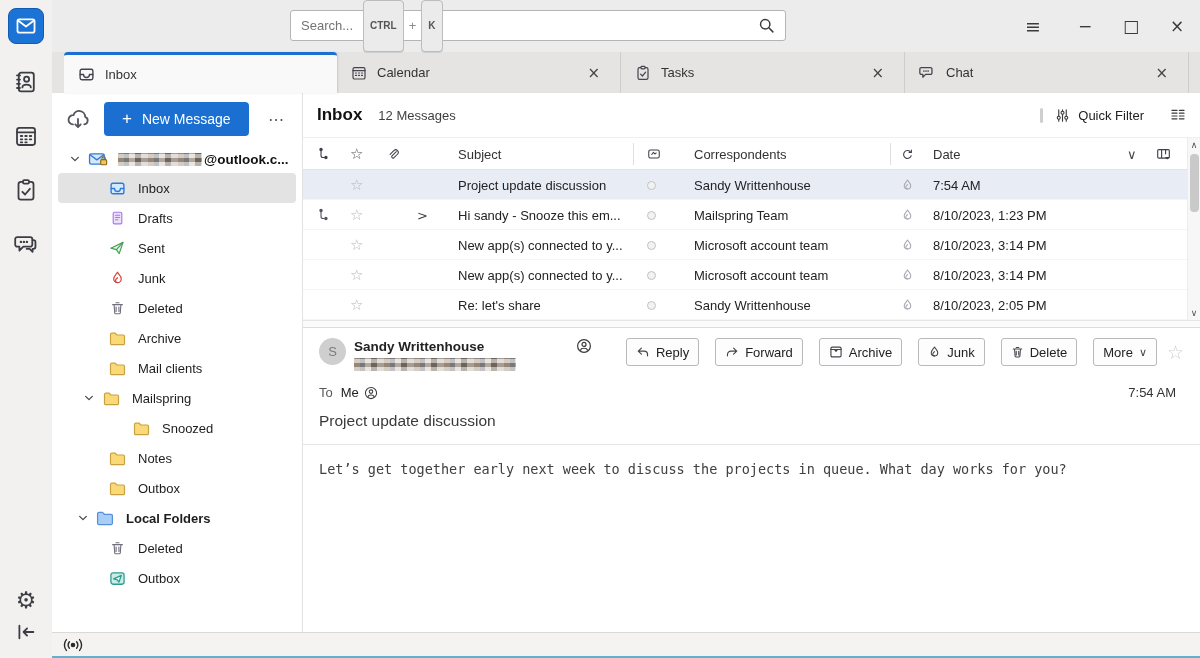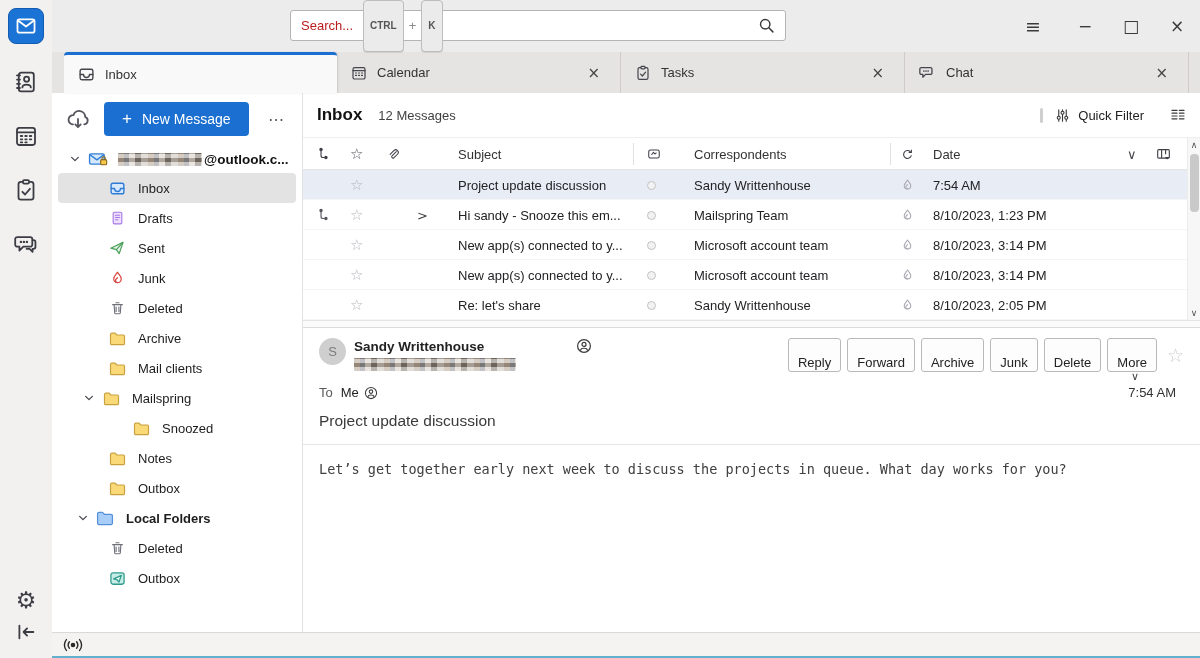--- a/index.html
+++ b/index.html
@@ -16,21 +16,21 @@
   .rail-spacer { flex:1; }
   .gear-glyph { font-family:"DejaVu Sans", sans-serif; font-size:23px; color:#3e3e46; line-height:1; }
 
   
   #right { flex:1; display:flex; flex-direction:column; min-width:0; }
 
   
   #topbar { height:52px; background:#ececec; position:relative; flex:none; }
   #searchbox { position:absolute; left:238px; top:10px; width:496px; height:31px; background:#fff;
                border:1px solid #b4b4b4; border-radius:3px; display:flex; align-items:center; padding:0 10px; cursor:text; }
-  #searchbox .ph { color:#b91c1c; margin-right:10px; }
+  #searchbox .ph { color:#737373; margin-right:10px; }
   .keycap { background:#ebebeb; border:1px solid #bdbdbd; border-radius:4px; font-size:10px; font-weight:bold;
             color:#555; padding:20px 6px; line-height:1; box-shadow:0 1px 0 #cfcfcf; }
   .plus { color:#8a8a8a; margin:0 5px; }
   #searchbox .mag { margin-left:auto; }
   #wincontrols { position:absolute; right:0; top:0; height:52px; display:flex; align-items:center; }
   .winbtn { width:46px; height:52px; display:flex; align-items:center; justify-content:center;
             font-family:"DejaVu Sans", sans-serif; font-size:17px; color:#3a3a3a; cursor:pointer; }
   .winbtn.menu { font-size:19px; margin-right:6px; }
 
   
@@ -113,21 +113,21 @@
   #rdr-head { padding:10px 16px 0 16px; position:relative; }
   #avatar { position:absolute; left:16px; top:10px; width:27px; height:27px; border-radius:50%; background:#cfcfcf;
             color:#7c7c7c; display:flex; align-items:center; justify-content:center; font-size:13px; }
   #sender-block { margin-left:35px; }
   #sender-line { display:flex; align-items:center; }
   #sender-name { font-weight:bold; color:#222; font-size:13.5px; }
   #sender-line .pc { margin-left:92px; }
   #sender-email { width:162px; margin-top:4px; }
   #rdr-buttons { position:absolute; right:16px; top:10px; display:flex; align-items:center; }
   .rbtn { display:flex; align-items:center; background:#fdfdfd; border:1px solid #b9b9b9; border-radius:3px;
-          height:28px; padding:16px 9px; margin-left:6px; color:#222; cursor:pointer; font-size:13px;flex-direction:column; }
+          height:28px; padding:0 9px; margin-left:16px; color:#222; cursor:pointer; font-size:13px; }
   .rbtn svg { margin-right:6px; }
   .rbtn .morechev { margin-left:6px; font-family:"DejaVu Sans", sans-serif; font-size:11px; color:#444; }
   #rdr-star { margin-left:10px; font-size:19px; color:#cncnc; color:#cdcdd1; font-family:"DejaVu Sans", sans-serif; cursor:pointer; }
   #to-row { display:flex; align-items:center; padding:14px 24px 0 16px; color:#5a5a5a; }
   #to-row .me { color:#222; margin-left:8px; margin-right:5px; }
   #to-row .time { margin-left:auto; color:#333; }
   #rdr-subject { padding:12px 16px 14px 16px; font-size:15.5px; color:#3a3a3a; border-bottom:1px solid #e6e6e6; }
   #rdr-body { padding:16px; font-family:"DejaVu Sans Mono", monospace; font-size:13.5px; color:#404040; }
 
   

